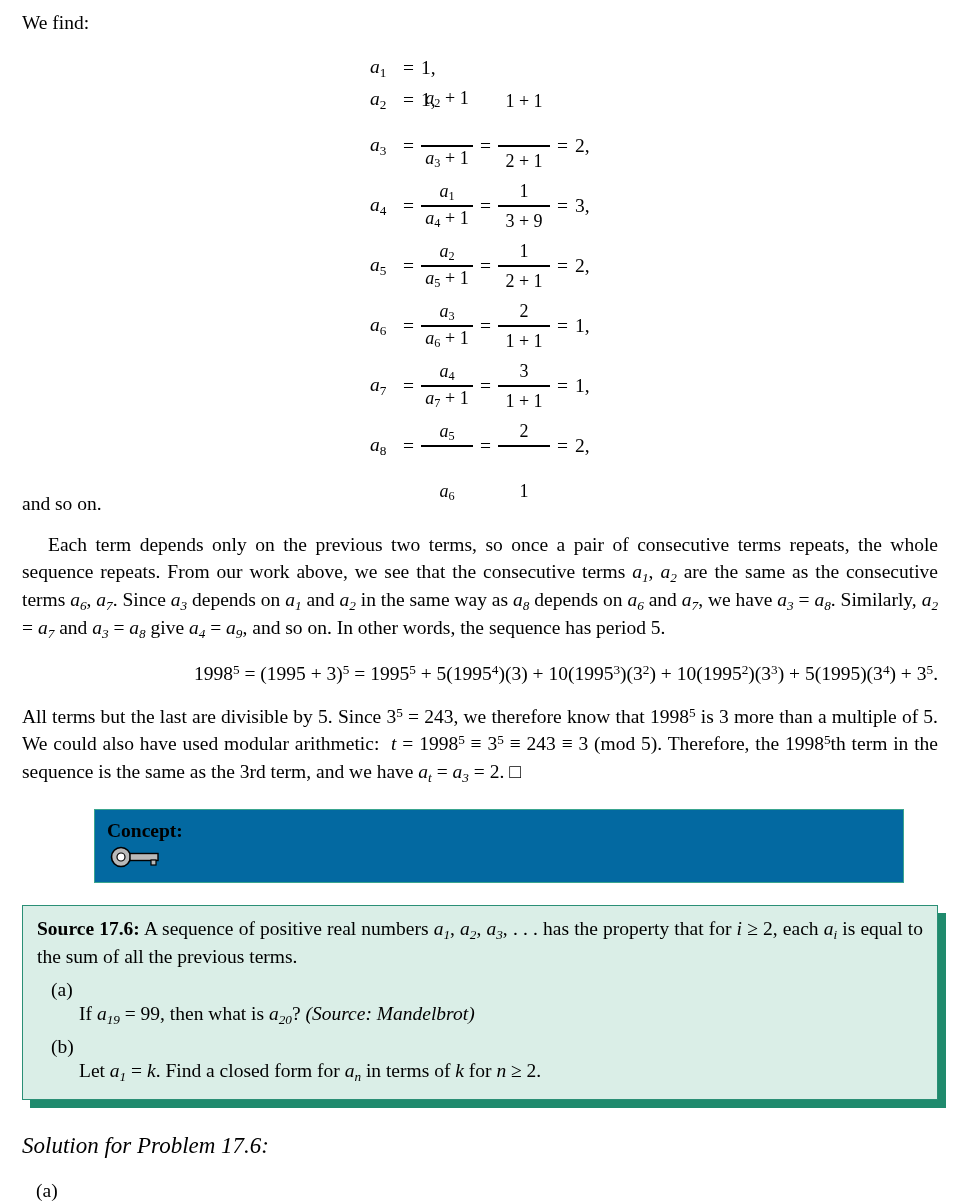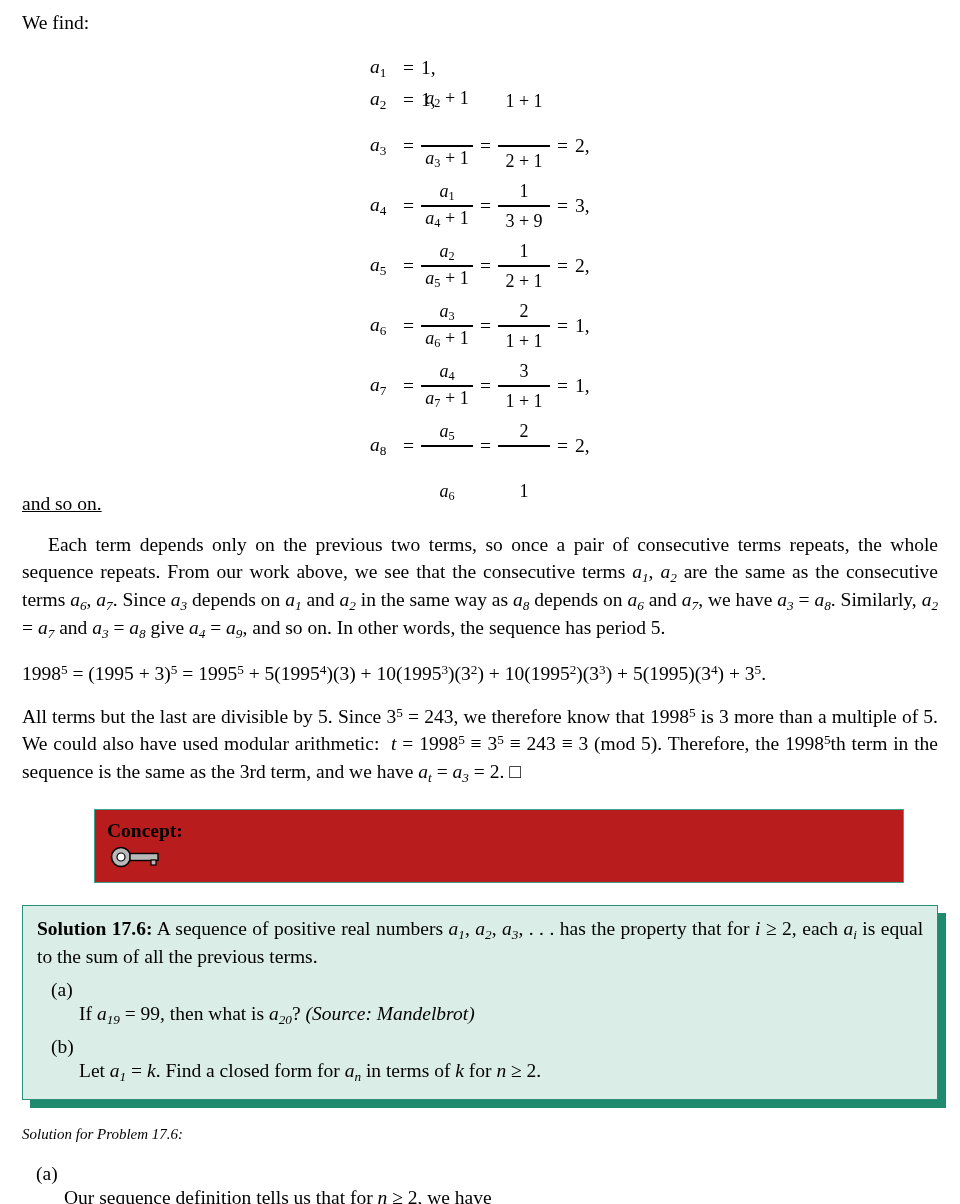--- a/index.html
+++ b/index.html
@@ -83,21 +83,21 @@
 
   
   .concept-wrap {
     margin: 22px 0 0 0;
     position: relative;
     left: 72px;
     width: 810px;
   }
   .concept-box {
     border: 1.6px solid #3aa58f;
-    background: #b91c1c;
+    background: #0369a1;
     display: flex;
     padding: 9px 12px 10px 12px;
     box-sizing: border-box;
   }
   .concept-left {
     width: 92px;
     flex: 0 0 92px;
     display: flex;
     flex-direction: column;
     align-items: flex-start;
@@ -143,24 +143,24 @@
   .parts { margin-top: 6px; }
   .part {
     display: flex;
     font-size: 19.5px;
     line-height: 1.4;
     margin-top: 4px;
   }
   .part-label { width: 42px; flex: 0 0 42px; padding-left: 14px; box-sizing: border-box; }
   .part-text { flex: 1 1 auto; margin-top: 24px; }
 
-  .soln-head { margin-top: 24px; font-style: italic; font-size: 15px; }
+  .soln-head { margin-top: 30px; font-style: italic; font-size: 23px; }
   .soln-part { margin-top: 16px; }
   .centered-eq {
-    text-align: left;
+    text-align: right;
     font-size: 19.5px;
     margin-top: 18px;
   }
 </style>
 </head>
 <body>
 
 <div class="page">
   <div class="content">
 
@@ -283,21 +283,21 @@
           <span class="num">1 + 1</span>
           <span class="bar"></span>
           <span class="den">1</span>
         </span>
         <span class="eqsym">=</span>
         <span>2,</span>
       </div>
 
     </div>
 
-    <p style="margin-top:12px;text-decoration:underline;"><span>and so on.</span></p>
+    <p style="margin-top:12px;"><span>and so on.</span></p>
 
     <p class="indent" style="margin-top:14px;">Each term depends only on the previous two terms, so once a pair of consecutive terms repeats, the whole sequence repeats. From our work above, we see that the consecutive terms <span class="mi">a</span><span class="sub">1</span>, <span class="mi">a</span><span class="sub">2</span> are the same as the consecutive terms <span class="mi">a</span><span class="sub">6</span>, <span class="mi">a</span><span class="sub">7</span>. Since <span class="mi">a</span><span class="sub">3</span> depends on <span class="mi">a</span><span class="sub">1</span> and <span class="mi">a</span><span class="sub">2</span> in the same way as <span class="mi">a</span><span class="sub">8</span> depends on <span class="mi">a</span><span class="sub">6</span> and <span class="mi">a</span><span class="sub">7</span>, we have <span class="mi">a</span><span class="sub">3</span> = <span class="mi">a</span><span class="sub">8</span>. Similarly, <span class="mi">a</span><span class="sub">2</span> = <span class="mi">a</span><span class="sub">7</span> and <span class="mi">a</span><span class="sub">3</span> = <span class="mi">a</span><span class="sub">8</span> give <span class="mi">a</span><span class="sub">4</span> = <span class="mi">a</span><span class="sub">9</span>, and so on. In other words, the sequence has period 5.</p>
 
 
     <p class="centered-eq">1998<span class="sup">5</span> = (1995 + 3)<span class="sup">5</span> = 1995<span class="sup">5</span> + 5(1995<span class="sup">4</span>)(3) + 10(1995<span class="sup">3</span>)(3<span class="sup">2</span>) + 10(1995<span class="sup">2</span>)(3<span class="sup">3</span>) + 5(1995)(3<span class="sup">4</span>) + 3<span class="sup">5</span>.</p>
 
     <p style="margin-top:16px;">All terms but the last are divisible by 5. Since 3<span class="sup">5</span> = 243, we therefore know that 1998<span class="sup">5</span> is 3 more than a multiple of 5. We could also have used modular arithmetic: &nbsp;<span class="mi">t</span> = 1998<span class="sup">5</span> ≡ 3<span class="sup">5</span> ≡ 243 ≡ 3 (mod 5). Therefore, the 1998<span class="sup">5</span>th term in the sequence is the same as the 3rd term, and we have <span class="mi">a<span class="sub">t</span></span> = <span class="mi">a</span><span class="sub">3</span> = 2. □</p>
 
     <div class="concept-wrap">
       <div class="concept-box">
@@ -312,21 +312,21 @@
             </svg>
           </div>
         </div>
       </div>
     </div>
 
     <div class="problem-wrap">
       <div class="problem-shadow"></div>
       <div class="problem-box">
         <div class="problem-body">
-          <span class="problem-title">Solution 17.6:</span>
+          <span class="problem-title">Source 17.6:</span>
           A sequence of positive real numbers <span class="mi">a</span><span class="sub">1</span>, <span class="mi">a</span><span class="sub">2</span>, <span class="mi">a</span><span class="sub">3</span>, . . . has the property that for <span class="mi">i</span> ≥ 2, each <span class="mi">a<span class="sub">i</span></span> is equal to the sum of all the previous terms.
         </div>
         <div class="parts">
           <div class="part">
             <span class="part-label">(a)</span>
             <span class="part-text">If <span class="mi">a</span><span class="sub">19</span> = 99, then what is <span class="mi">a</span><span class="sub">20</span>? <span style="font-style:italic">(Source: Mandelbrot)</span></span>
           </div>
           <div class="part">
             <span class="part-label">(b)</span>
             <span class="part-text">Let <span class="mi">a</span><span class="sub">1</span> = <span class="mi">k</span>. Find a closed form for <span class="mi">a<span class="sub">n</span></span> in terms of <span class="mi">k</span> for <span class="mi">n</span> ≥ 2.</span>

